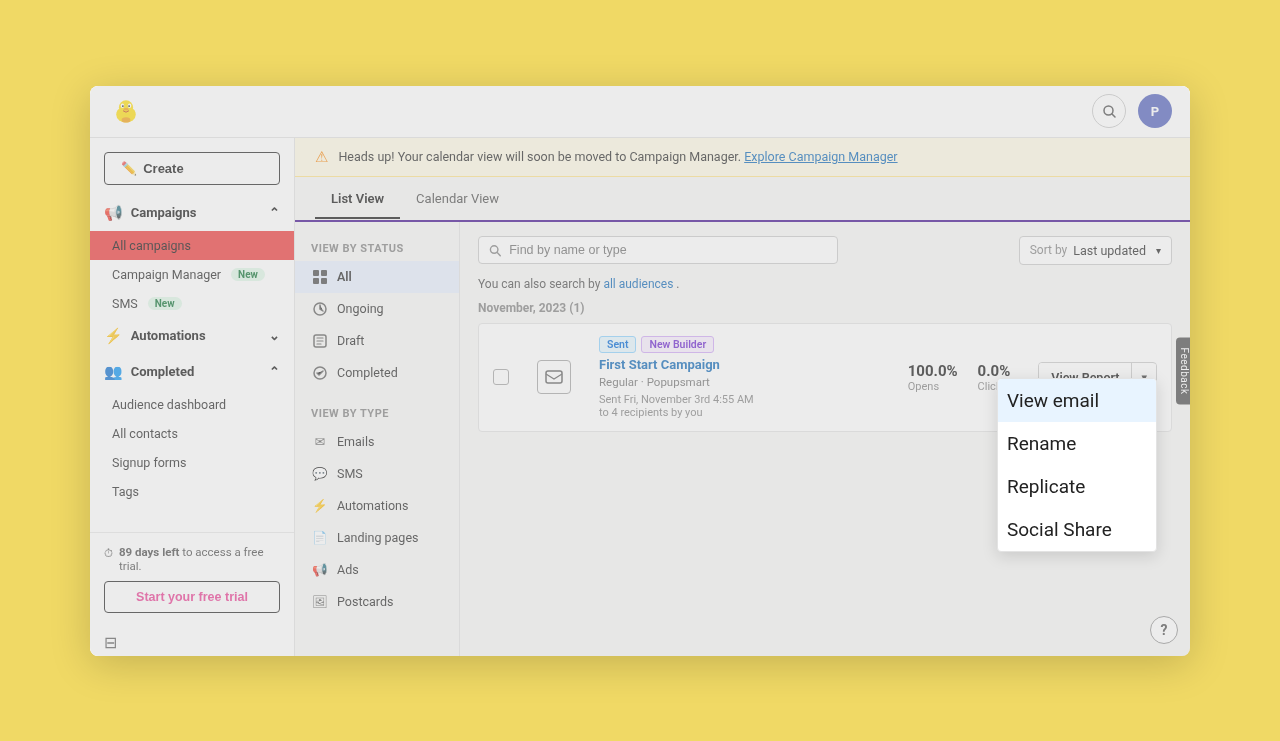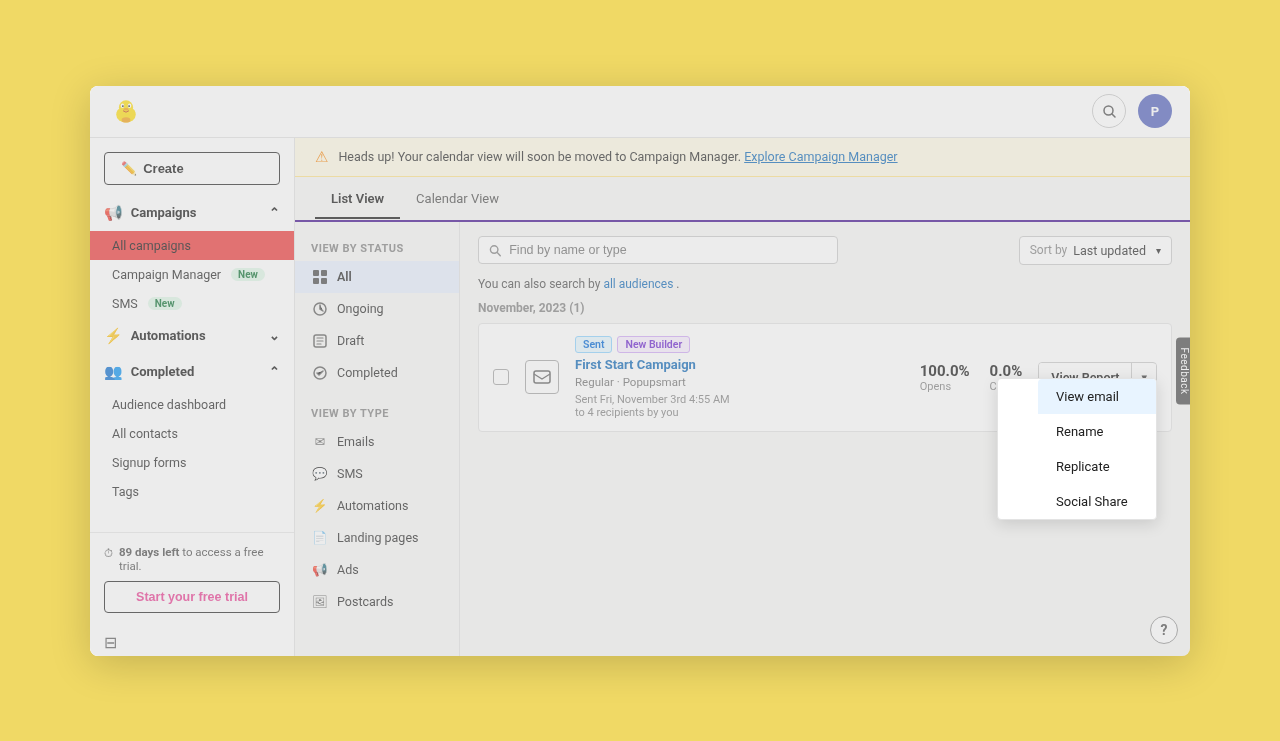--- a/index.html
+++ b/index.html
@@ -302,21 +302,21 @@
       margin-bottom: 8px;
     }
     
     .campaign-row {
       background: #fff;
       border: 1px solid #e3e3e3;
       border-radius: 4px;
       padding: 12px 14px;
       display: flex;
       align-items: center;
-      gap: 16px;
+      gap: 28px;
       position: relative;
     }
     .campaign-checkbox {
       width: 16px; height: 16px;
       border: 1.5px solid #aaa;
       border-radius: 3px;
       flex-shrink: 0;
       cursor: pointer;
     }
     .campaign-email-icon {
@@ -402,25 +402,24 @@
       right: 14px;
       top: 54px;
       background: #fff;
       border: 1px solid #e3e3e3;
       border-radius: 4px;
       box-shadow: 0 4px 16px rgba(0,0,0,0.13);
       min-width: 160px;
       z-index: 100;
     }
     .dropdown-item {
-      padding: 10px 18px;
-      font-size: 13px;
+      padding: 10px 9px;
+      font-size: 19px;
       color: #222;
       cursor: pointer;
-      margin-left: 40px;
     }
     .dropdown-item:first-child { border-radius: 4px 4px 0 0; }
     .dropdown-item:last-child { border-radius: 0 0 4px 4px; }
     .dropdown-item.active-hover { background: #e8f4ff; }
     
     .overlay {
       position: absolute;
       inset: 0;
       background: rgba(200,200,200,0.35);
       z-index: 50;

